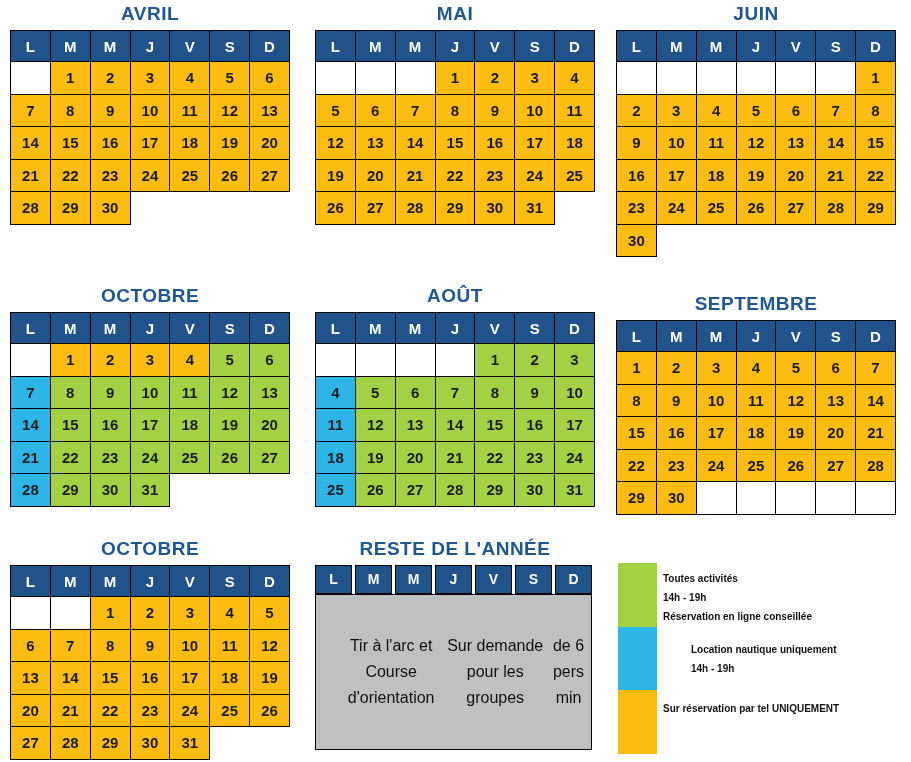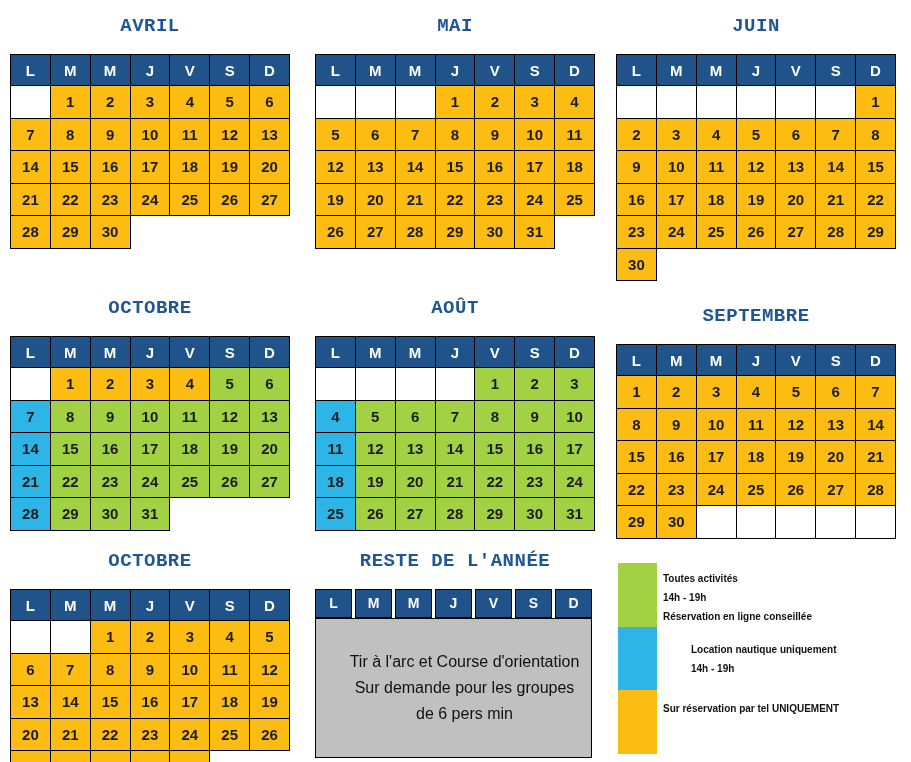--- a/index.html
+++ b/index.html
@@ -10,24 +10,23 @@
   .cal{position:absolute;width:280px;}
   .pos-avril{left:10px;top:1px;}
   .pos-mai{left:315px;top:1px;}
   .pos-juin{left:616px;top:1px;}
   .pos-juillet{left:10px;top:283px;}
   .pos-aout{left:315px;top:283px;}
   .pos-septembre{left:616px;top:291px;}
   .pos-octobre{left:10px;top:536px;}
   .pos-reste{left:315px;top:536px;}
   .cal-title{
-    margin:12px;height:29px;line-height:26px;text-align:center;
+    margin:0;height:29px;line-height:26px;text-align:center;
     font-size:19px;font-weight:bold;color:var(--title-blue);
     letter-spacing:.5px;
-    font-family:Liberation Mono, monospace;
   }
   table.grid{border-collapse:collapse;margin:0;}
   table.grid th{
     width:39.4px;height:30px;border:1.5px solid var(--border);
     background:var(--header-blue);color:#ffffff;
     font-size:15px;font-weight:bold;text-align:center;padding:0;
   }
   table.grid td.day{
     width:39.4px;height:31.5px;border:1.5px solid var(--border);
     font-size:15px;font-weight:bold;color:var(--text);
@@ -38,23 +37,23 @@
   td.s-c{background:var(--cyan);}
   td.empty{background:#ffffff;}
   
   .rest-header{display:flex;gap:3px;width:277px;}
   .rh-cell{
     flex:1;height:27px;line-height:27px;border:1.5px solid var(--border);
     background:var(--header-blue);color:#fff;font-size:14px;font-weight:bold;
     text-align:center;
   }
   .rest-note{
-    box-sizing:border-box;width:277px;height:140px;margin-top:0;
+    box-sizing:border-box;width:277px;height:156px;margin-top:0;
     background:var(--note-gray);border:1.5px solid var(--border);
-    display:flex;flex-direction:column;justify-content:center;align-items:center;
+    display:flex;flex-direction:row;justify-content:center;align-items:center;
     font-size:16px;color:#111;text-align:center;line-height:26px;padding-left:22px;
   }
   
   .legend{position:absolute;left:618px;top:563px;width:293px;height:195px;}
   .swatch-col{position:absolute;left:0;top:0;width:39px;}
   .swatch{width:39px;}
   .swatch-green{height:64px;background:var(--green);}
   .swatch-cyan{height:63px;background:var(--cyan);}
   .swatch-orange{height:64px;background:var(--orange);}
   .legend-group{

